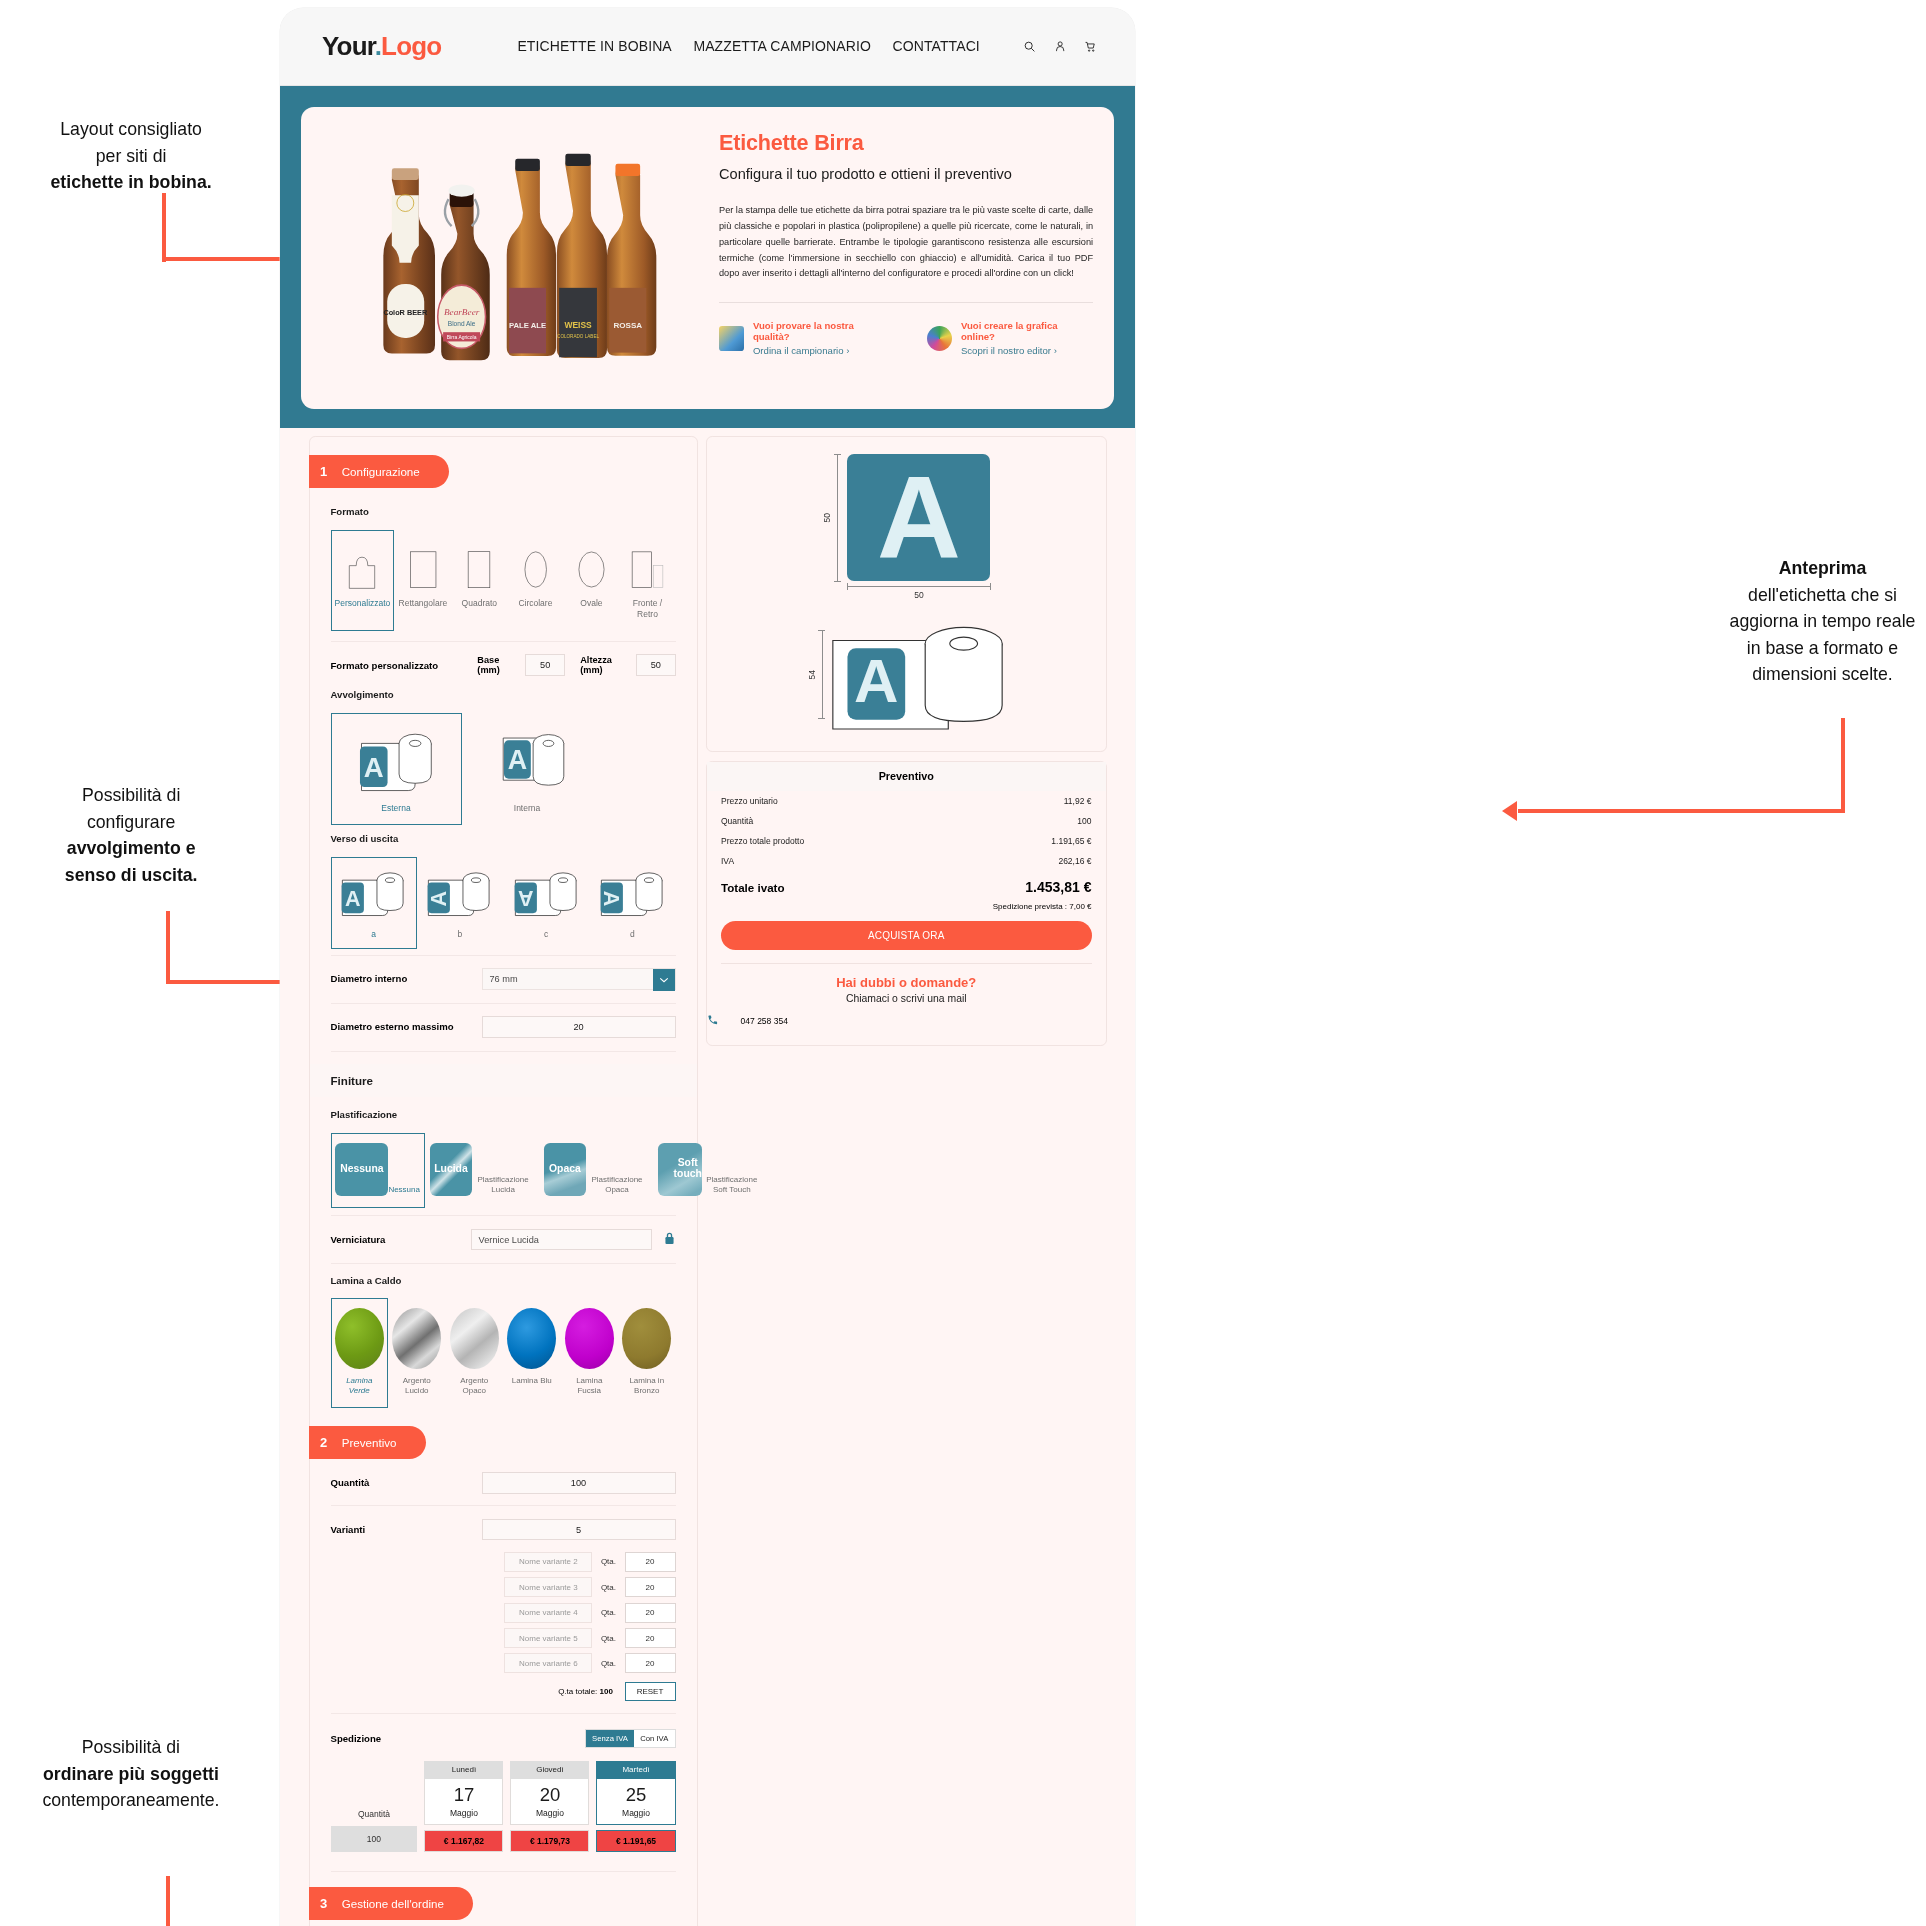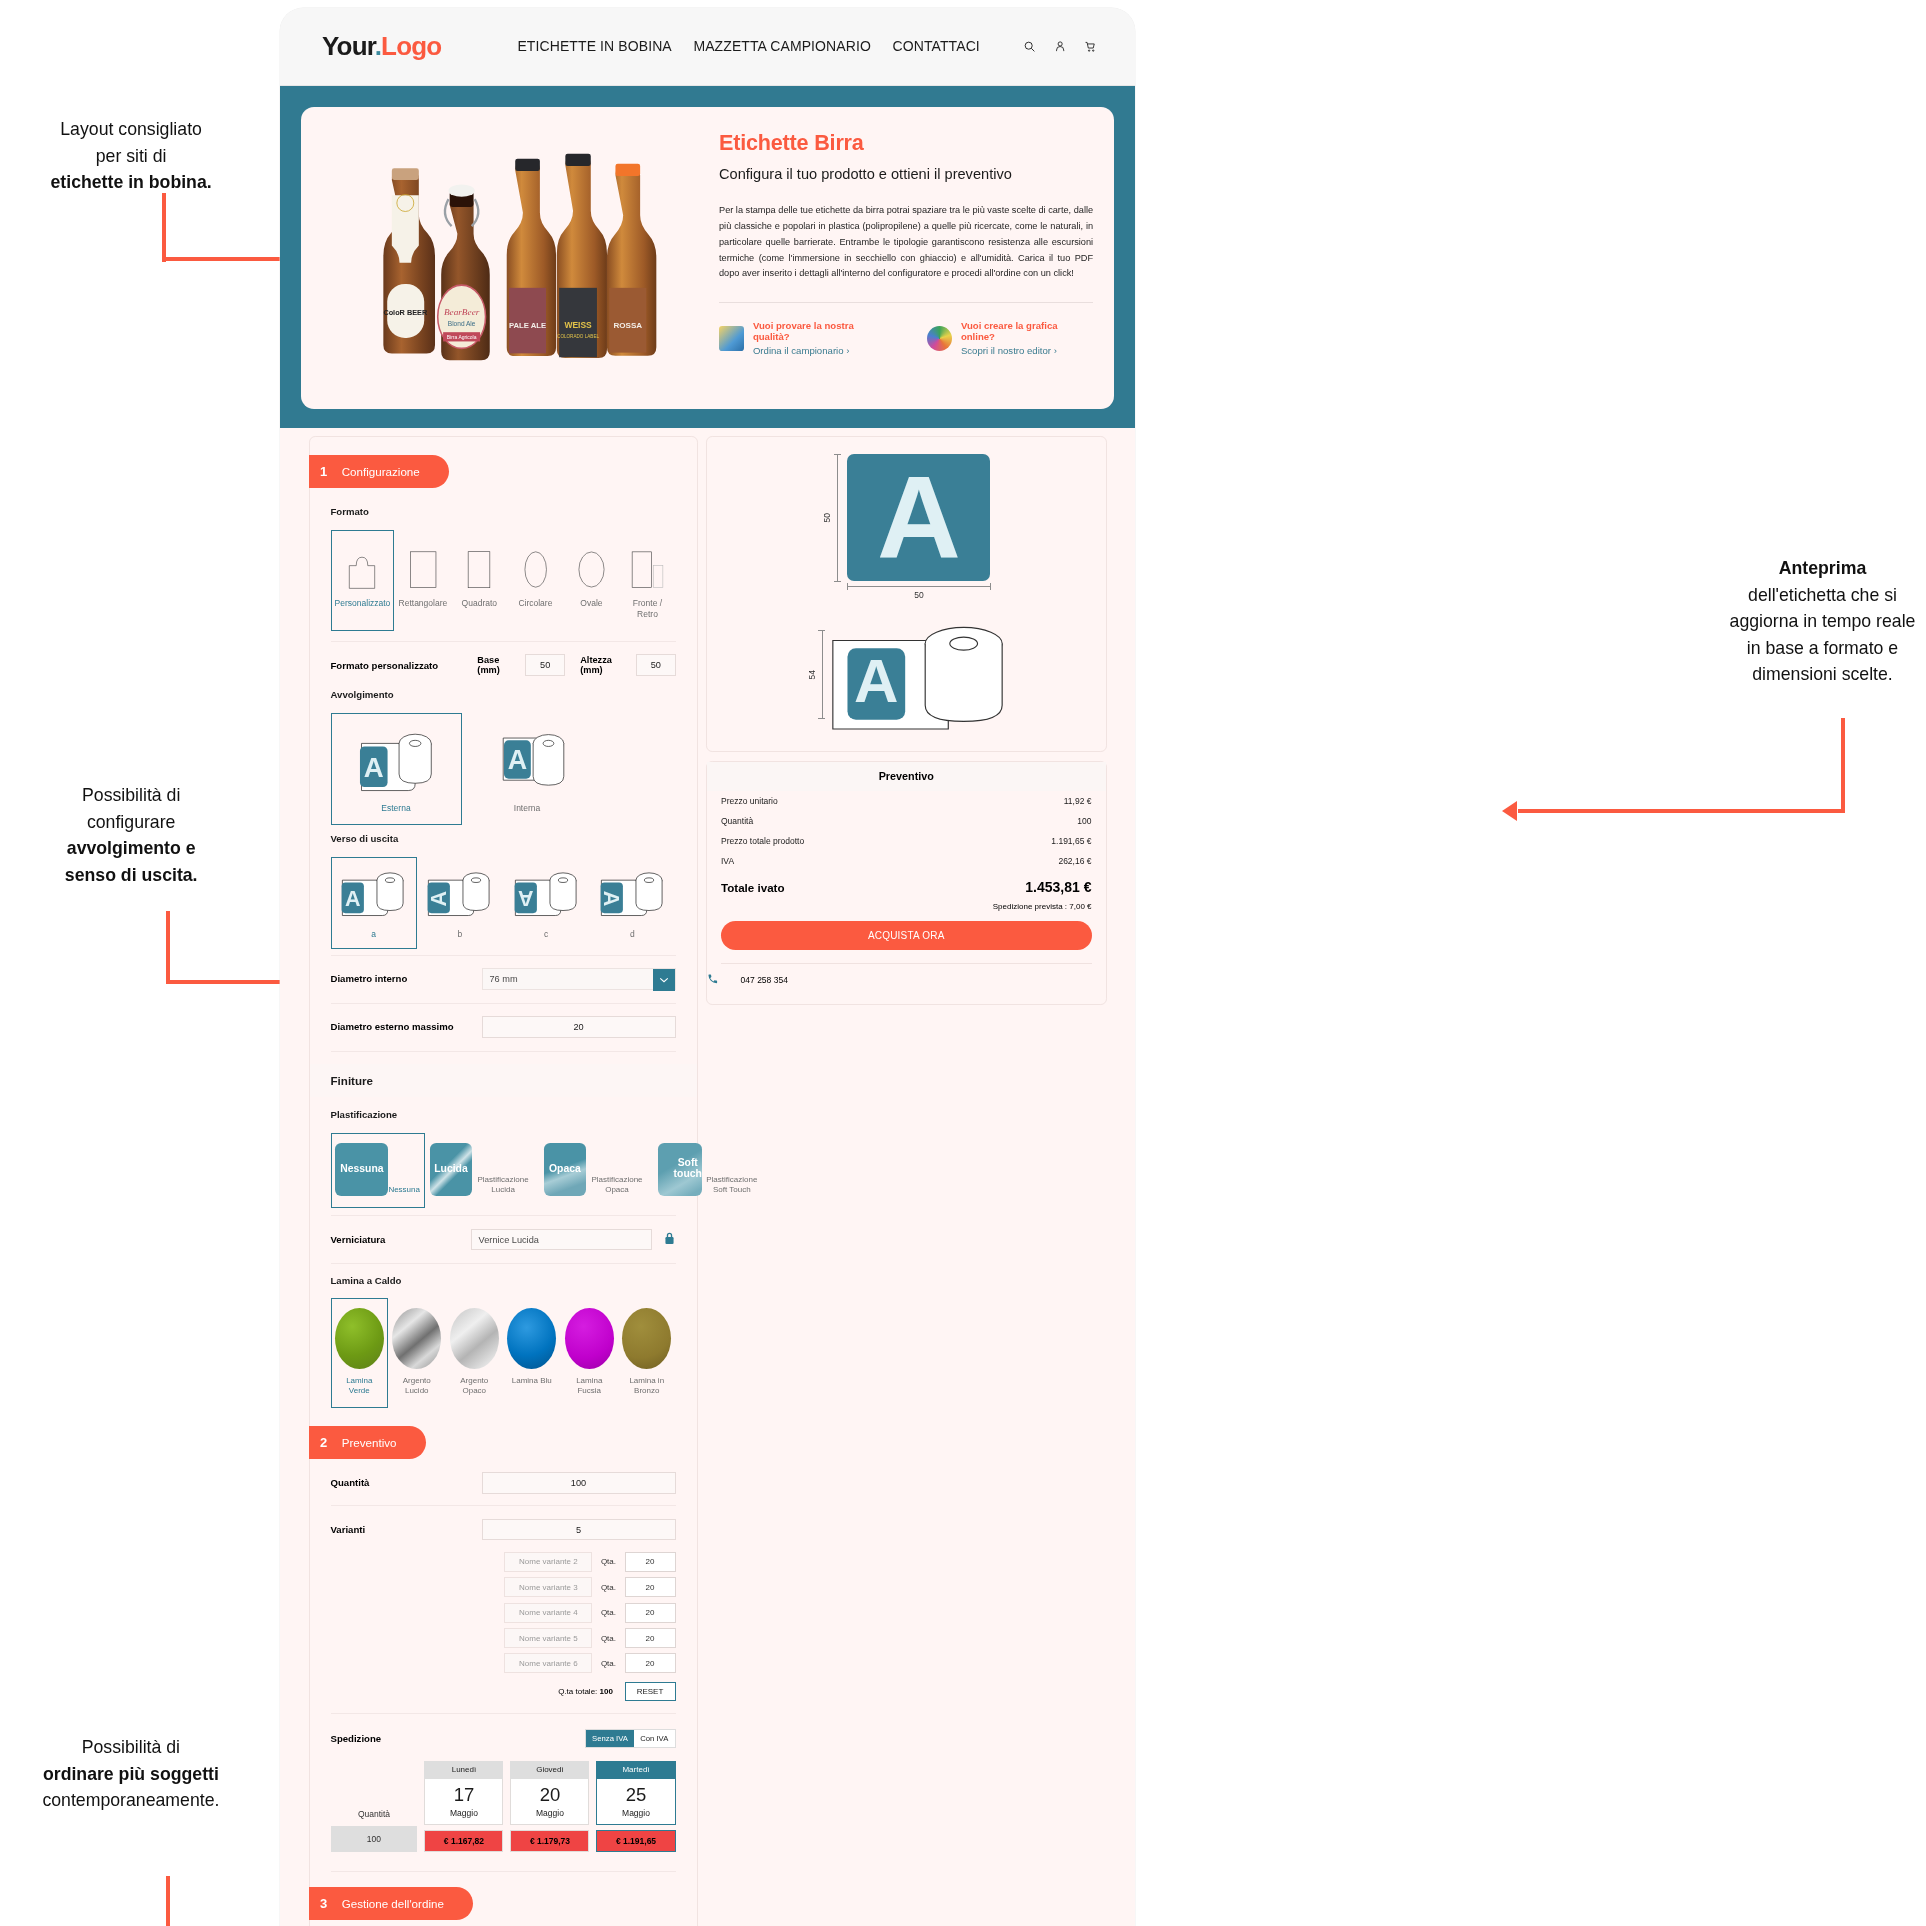--- a/index.html
+++ b/index.html
@@ -127,21 +127,21 @@
     width: 53px; height: 53px; border-radius: 6.2px;
     display: flex; align-items: center; justify-content: center;
     color: #fff; font-size: 10.4px; font-weight: 700; text-align: center; line-height: 1.05;
   }
   .pl .cap { font-size: 8px; color: #6f6f6f; margin-top: 9.2px; text-align: center; line-height: 1.3; }
   .pl.sel .cap { color: #2e7b92; }
 
   
   .foils { display: flex; margin-top: 11.6px; }
   .fo { flex: 1; display: flex; flex-direction: column; align-items: center; padding: 8.5px 3.1px 10px; border: 0.4px solid transparent; }
-  .fo.sel { border-color: #2e7b92; }
+  .fo.sel { border-color: #2e7b92; font-style: italic; }
   .fo-sw { width: 49px; height: 61px; border-radius: 50%; }
   .fo .cap { font-size: 8px; color: #6f6f6f; margin-top: 7.7px; text-align: center; line-height: 1.28; }
   .fo.sel .cap { color: #2e7b92; }
 
   
   .var-rows { margin-top: 11.6px; }
   .var-row { display: flex; align-items: center; justify-content: flex-end; gap: 8.5px; margin-bottom: 5.4px; }
   .var-name { width: 88px; height: 20px; border: 0.4px solid #eee2e0; background:#fcf7f6; display:flex; align-items:center; justify-content:center; font-size: 8px; color: #9a9a9a; }
   .qta-lbl { font-size: 8px; color:#333; }
   .var-qta { width: 51px; height: 20px; border: 0.4px solid #ded5d3; background:#fff; display:flex; align-items:center; justify-content:center; font-size: 8px; color:#333; }
@@ -783,20 +783,24 @@
           <span>IVA</span>
           <span>262,16 €</span>
         </div>
         <div class="q-total">
           <span class="l">Totale ivato</span>
           <span class="v">1.453,81 €</span>
         </div>
         <div class="q-ship">Spedizione prevista : 7,00 €</div>
         <div class="buy-btn">ACQUISTA ORA</div>
         <div class="q-div"></div>
+        <div class="q-help">
+          <div class="h1">Hai dubbi o domande?</div>
+          <div class="h2">Chiamaci o scrivi una mail</div>
+        </div>
         <div class="q-phone">
           <span><svg width="11.6" height="11.6" viewBox="0 0 24 24" fill="#2e7b92">
                   <path d="M6.6 10.8a15 15 0 0 0 6.6 6.6l2.2-2.2a1 1 0 0 1 1-.25 11 11 0 0 0 3.5.56 1 1 0 0 1 1 1V20a1 1 0 0 1-1 1A17 17 0 0 1 3 4a1 1 0 0 1 1-1h3.5a1 1 0 0 1 1 1 11 11 0 0 0 .56 3.5 1 1 0 0 1-.25 1z"></path>
                 </svg></span>
           <span>047 258 354</span>
         </div>
       </div>
     </div>
   </div>
 

